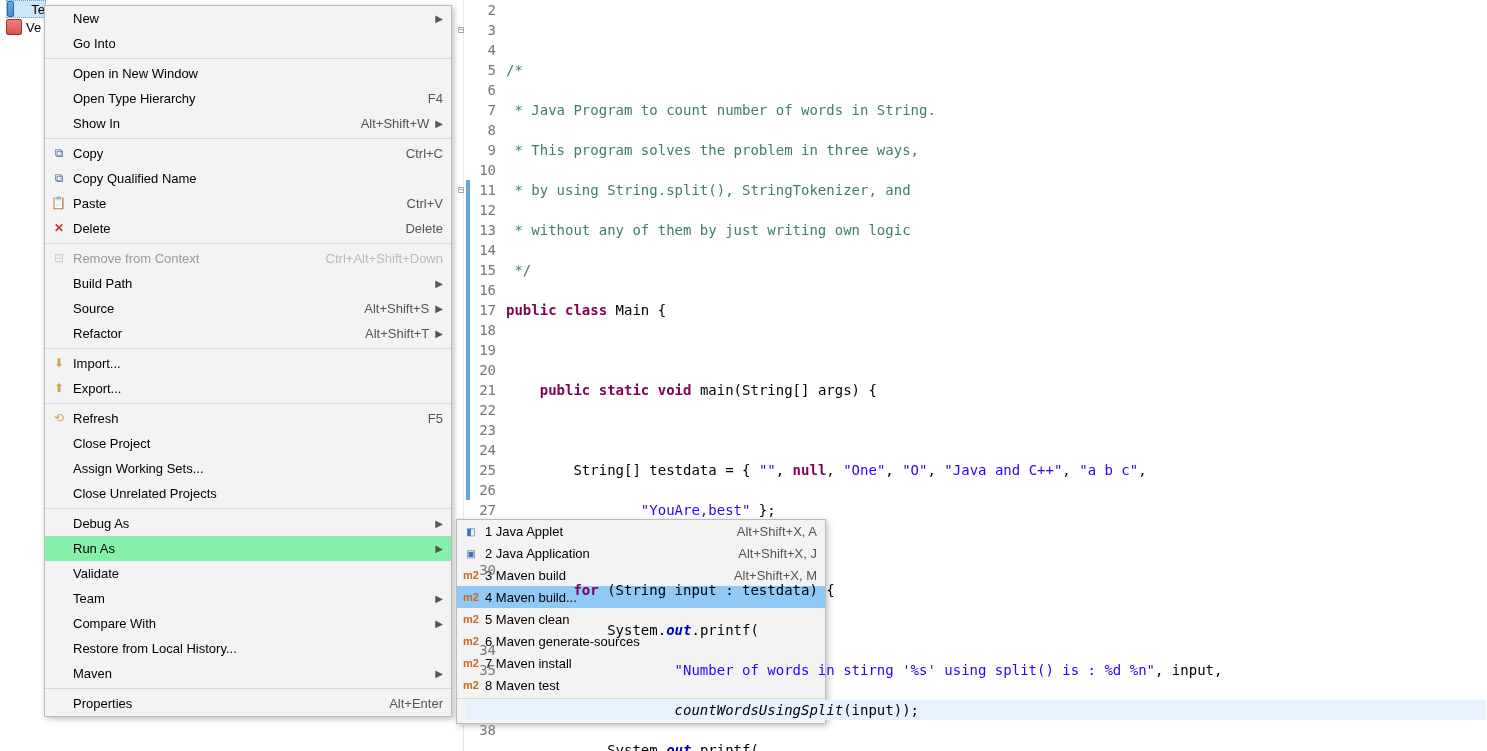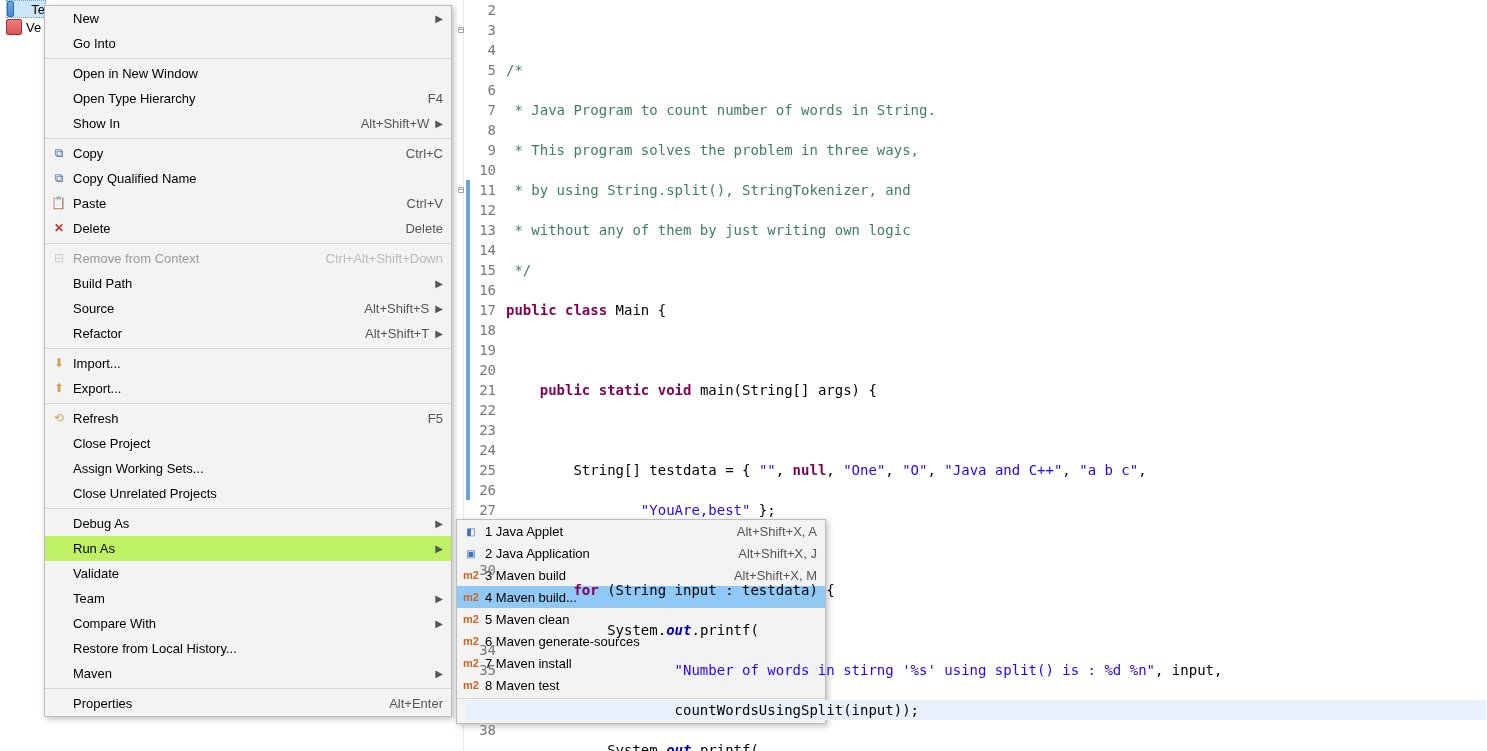--- a/index.html
+++ b/index.html
@@ -6,21 +6,21 @@
   body { font-family: "Segoe UI", Tahoma, sans-serif; font-size: 13px; background: #fff; color: #000; width: 1487px; height: 751px; overflow: hidden; position: relative; }
 
   .project-tree { position: absolute; top: 0; left: 6px; width: 40px; }
   .tree-item { display: flex; align-items: center; height: 18px; gap: 4px; }
   .tree-icon { width: 16px; height: 16px; display: inline-block; }
   .blue-icon { background: linear-gradient(#6ea7e0,#4a89dc); border:1px solid #2c6aa0; border-radius:2px; }
   .red-icon { background: linear-gradient(#f08080,#d9534f); border:1px solid #a03030; border-radius:2px; }
 
   .context-menu { position: absolute; top: 5px; left: 44px; width: 408px; background: #f3f3f3; border: 1px solid #bcbcbc; box-shadow: 2px 2px 6px rgba(0,0,0,.25); }
   .menu-row { display: flex; align-items: center; height: 25px; padding: 0 8px 0 28px; position: relative; cursor: default; }
-  .menu-row.highlighted { background: #bef264; gap: 24px; }
+  .menu-row.highlighted { background: #86efac; gap: 24px; }
   .menu-row.disabled { color: #9a9a9a; }
   .menu-sep { height: 1px; background: #d8d8d8; margin: 2px 0; }
   .menu-label { flex: 1; }
   .menu-short { color: #555; }
   .menu-row.disabled .menu-short { color:#bbb; }
   .menu-arrow { margin-left: 6px; color:#555; font-size: 10px; }
   .menu-icon { position:absolute; left:6px; top:4px; width:16px;height:16px; display:flex;align-items:center;justify-content:center;font-size:12px;}
   .icon-copy{color:#4a67a0;}
   .icon-paste{color:#c49a4b;}
   .icon-delete{color:#c0392b; font-weight:bold;}
@@ -41,21 +41,21 @@
   .fold-marker{ position:absolute; left:-8px; font-size:10px; color:#888; }
 
   .editor { position:absolute; top:0; left:506px; right:0; font-family: Consolas, monospace; font-size:14px; line-height:20px; white-space: pre; }
   .editor .line { height:20px; }
   .editor .hl { background:#e8f2fe; display:block; margin-left:-40px; padding-left:40px; width:1020px; }
 
   .kw { color:#7f0055; font-weight:bold; }
   .com { color:#3f7f5f; }
   .str { color:#2a00ff; }
   .field { color:#0000c0; font-style: italic; font-weight:bold;}
-  .italic { }
+  .italic { font-style: italic; }
 
   .vline { position:absolute; top:0; left:463px; width:1px; background:#e8e8e8; height:751px;}
   .blue-bar{ position:absolute; left:466px; width:4px; background:#6aa5d8;}
 </style>
 </head>
 <body>
 
 <div class="vline"></div>
 
 <div class="project-tree">

